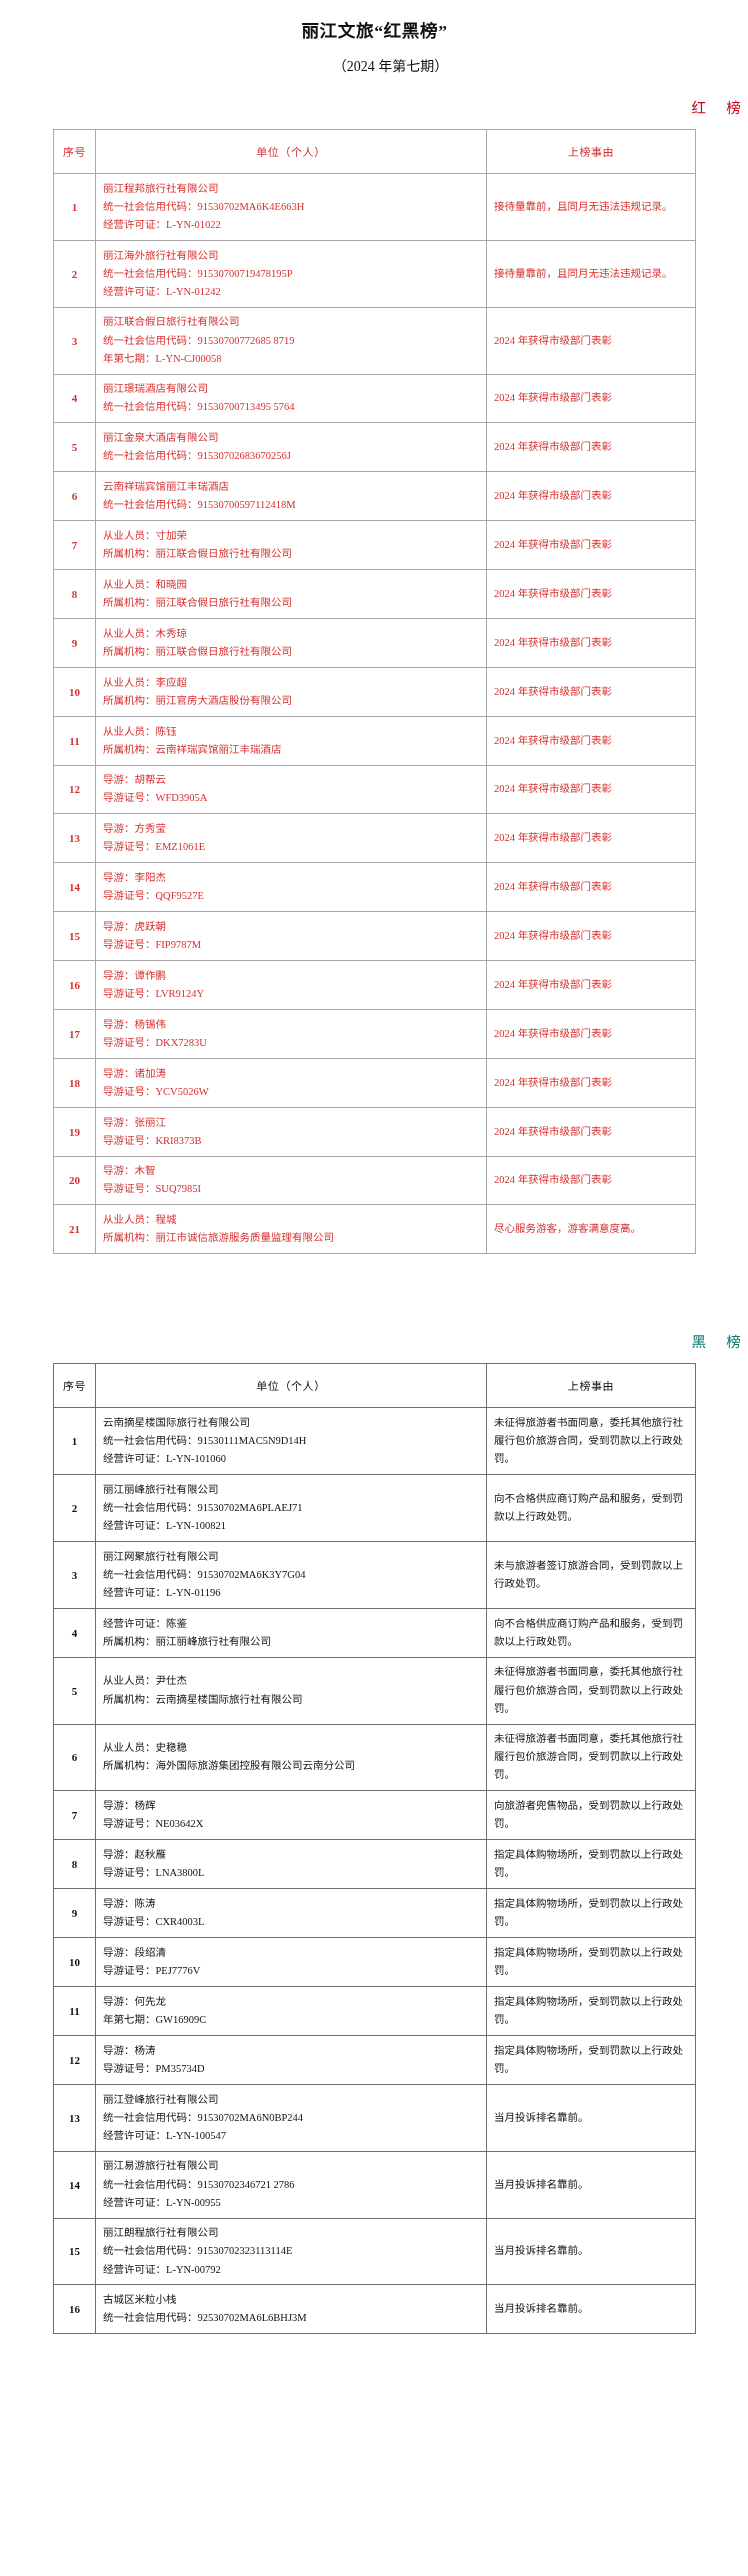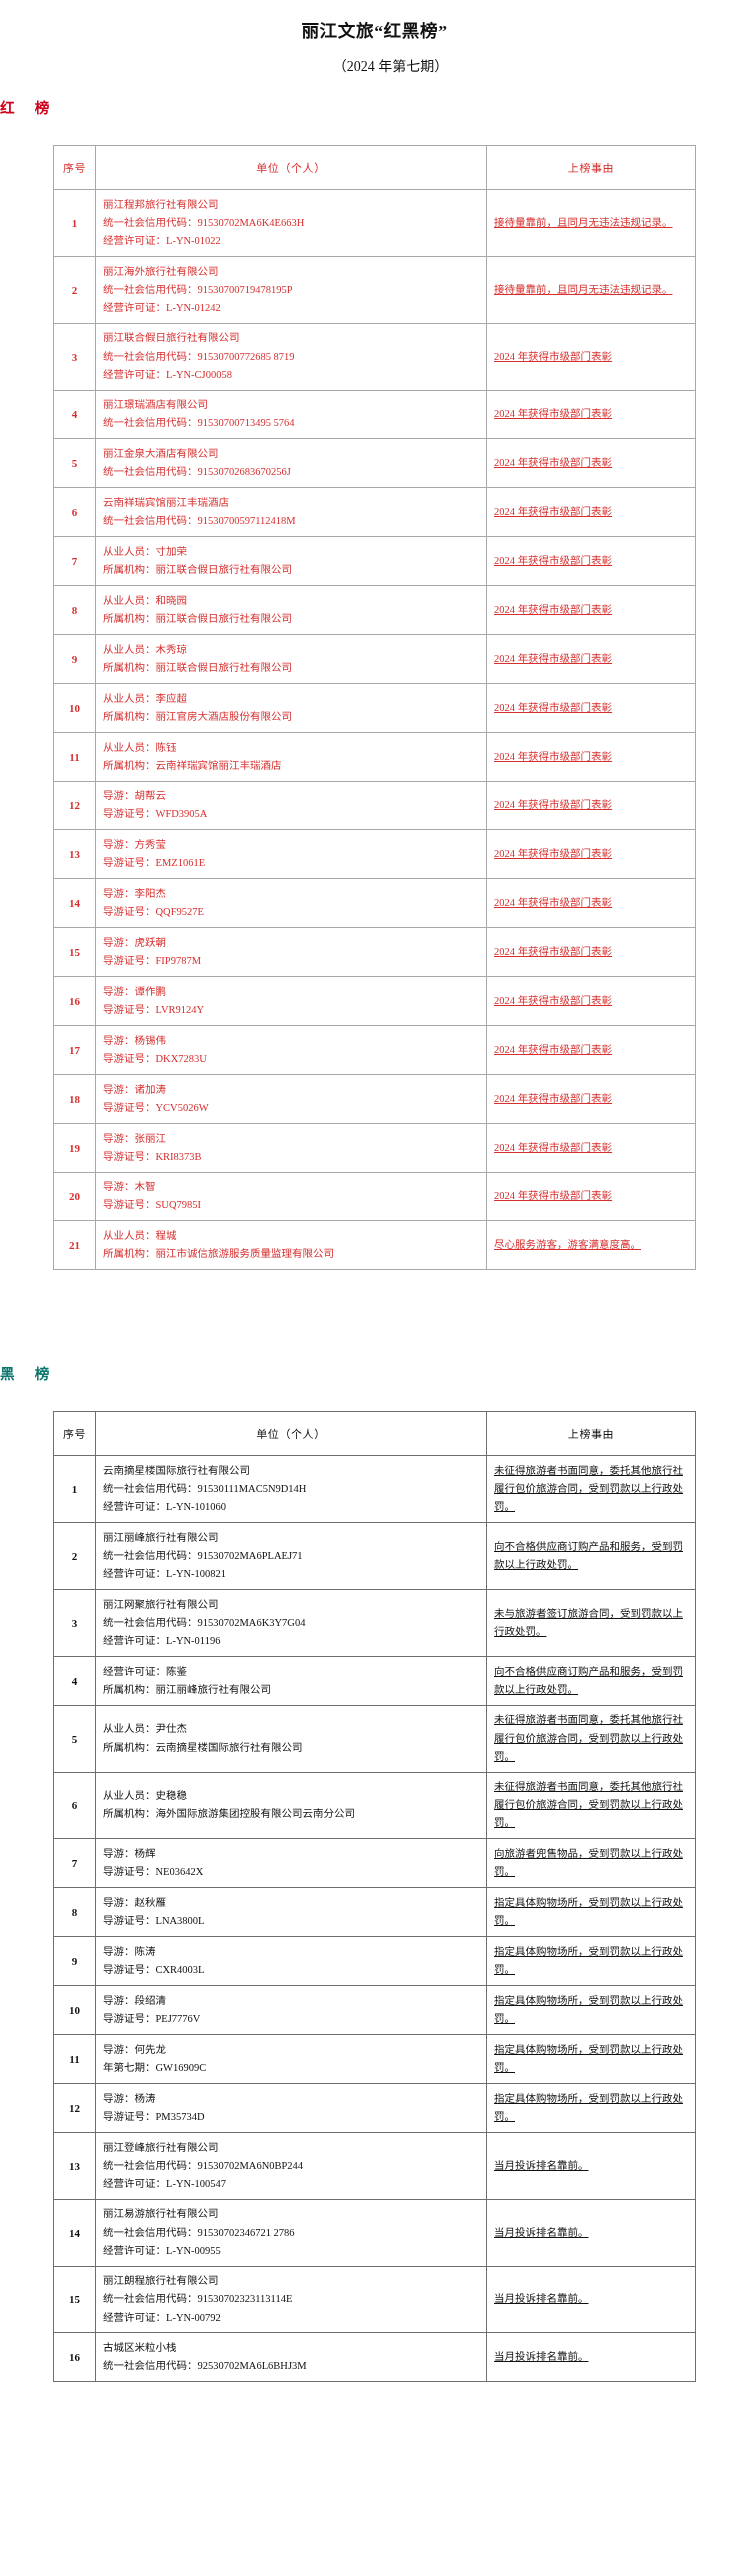--- a/index.html
+++ b/index.html
@@ -32,33 +32,33 @@
   .doc-subtitle {
     text-align: center;
     font-size: 14px;
     font-weight: normal;
     color: #111111;
     padding-top: 15px;
     line-height: 1.3;
     padding-left: 32px;
   }
   .section-heading {
-    text-align: left;
+    text-align: right;
     font-size: 14.6px;
-    font-weight: bold;
+    font-weight: normal;
     letter-spacing: 8.2px;
     padding-top: 20px;
     padding-bottom: 11.7px;
   }
   .section-heading.red { color: #d0021b; }
   .section-heading.black { color: #0f766e; }
 
   table.board {
     width: 642px;
-    margin: 16px auto;
+    margin: 0 auto;
     border-collapse: collapse;
     table-layout: fixed;
   }
   table.board col.c-no    { width: 42px; }
   table.board col.c-unit  { width: 391px; }
   table.board col.c-why   { width: 209px; }
 
   table.board th,
   table.board td {
     border: 0.6px solid #8c8c8c;
@@ -80,21 +80,20 @@
   }
   table.board td.unit {
     text-align: left;
     font-size: 10.5px;
     line-height: 1.72;
   }
   table.board td.why {
     text-align: left;
     font-size: 10.5px;
     line-height: 1.72;
-    text-decoration: underline;
   }
   table.board td.unit .line { display: block; white-space: normal; }
 
   
   .board.red,
   .board.red th,
   .board.red td { color: #d83030; }
   .board.red th,
   .board.red td { border-color: #a8a8a8; }
 
@@ -148,21 +147,21 @@
             <span class="line">统一社会信用代码：91530700719478195P</span>
             <span class="line">经营许可证：L-YN-01242</span>
           </td>
           <td class="why">接待量靠前，且同月无违法违规记录。</td>
         </tr>
         <tr>
           <td class="no">3</td>
           <td class="unit">
             <span class="line">丽江联合假日旅行社有限公司</span>
             <span class="line">统一社会信用代码：91530700772685 8719</span>
-            <span class="line">经营许可证：L-YN-CJ00058</span>
+            <span class="line">年第七期：L-YN-CJ00058</span>
           </td>
           <td class="why">2024 年获得市级部门表彰</td>
         </tr>
         <tr>
           <td class="no">4</td>
           <td class="unit">
             <span class="line">丽江璟瑞酒店有限公司</span>
             <span class="line">统一社会信用代码：91530700713495 5764</span>
           </td>
           <td class="why">2024 年获得市级部门表彰</td>

